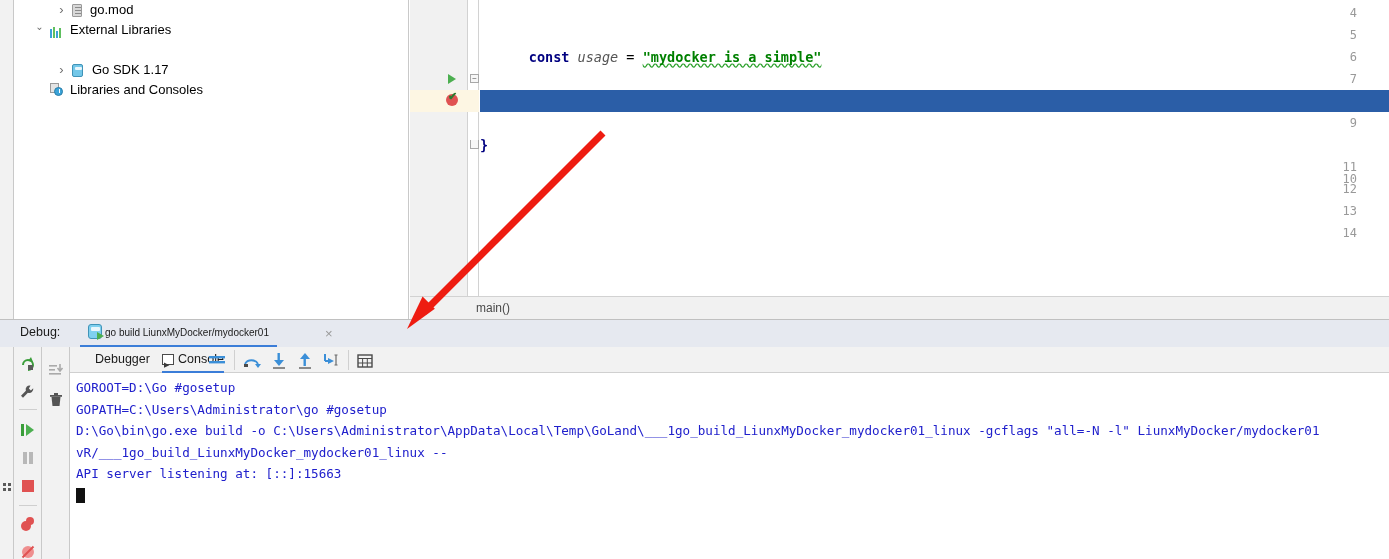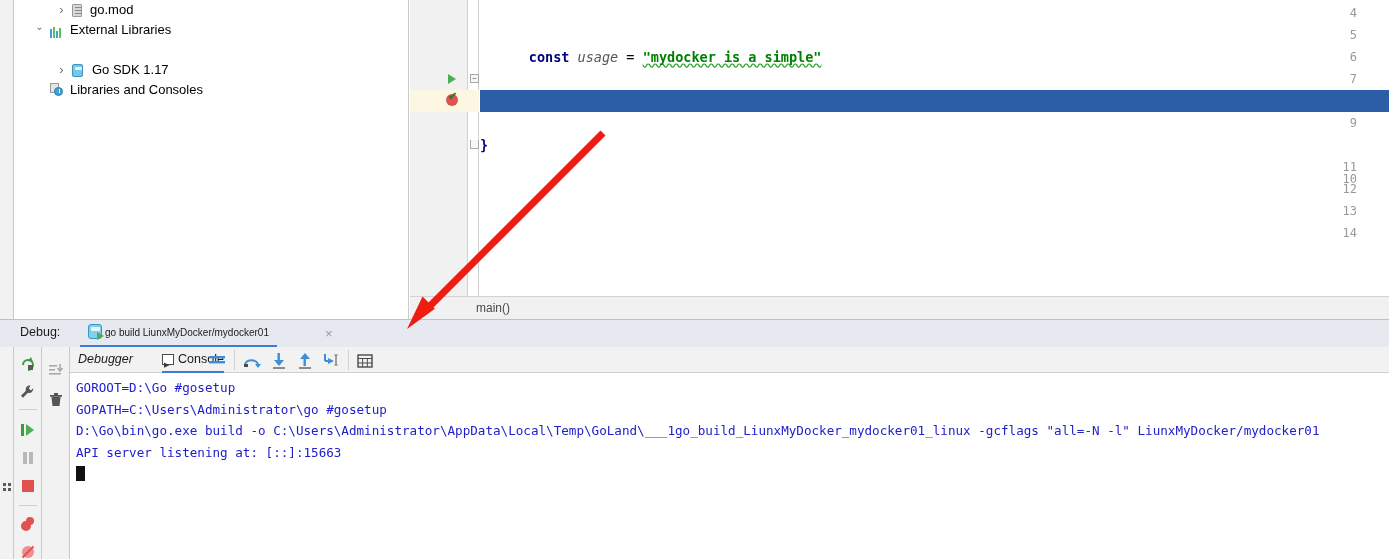--- a/index.html
+++ b/index.html
@@ -358,21 +358,21 @@
       <div class="tbtn" style="top:44px;">
         <svg width="18" height="18" viewBox="0 0 18 18">
           <rect x="3" y="4" width="12" height="1.8" fill="#555"></rect>
           <rect x="7" y="2" width="4" height="2" fill="#555"></rect>
           <path d="M4.5 6 h9 l-1 9 h-7 z" fill="#555"></path>
         </svg>
       </div>
     </div>
 
     <div class="console-tabs">
-      <div class="ctab" style="left:8px;font-style:italic;">
+      <div class="ctab" style="left:25px;">
         <span>Debugger</span>
       </div>
       <div class="ctab active" style="left:92px;">
         <span class="ic-console"></span><span>Console</span>
       </div>
 
       <div style="position:absolute;left:138px;top:5px;width:18px;height:18px;">
         <svg width="18" height="16" viewBox="0 0 18 16">
           <rect x="1" y="4" width="16" height="2.4" fill="#3b8fd8"></rect>
           <rect x="1" y="9" width="16" height="2.4" fill="#3b8fd8"></rect>
@@ -416,20 +416,21 @@
           <line x1="11.3" y1="6.5" x2="11.3" y2="15" stroke="#4a4a4a" stroke-width="1"></line>
           <line x1="2" y1="11" x2="16" y2="11" stroke="#4a4a4a" stroke-width="1"></line>
         </svg>
       </div>
     </div>
 
     <div class="console-out">
       <div class="cline">GOROOT=D:\Go #gosetup</div>
       <div class="cline">GOPATH=C:\Users\Administrator\go #gosetup</div>
       <div class="cline">D:\Go\bin\go.exe build -o C:\Users\Administrator\AppData\Local\Temp\GoLand\___1go_build_LiunxMyDocker_mydocker01_linux -gcflags "all=-N -l" LiunxMyDocker/mydocker01</div>
+      <div class="cline">vR/___1go_build_LiunxMyDocker_mydocker01_linux --</div>
       <div class="cline">API server listening at: [::]:15663</div>
       <div class="cline"><span class="caret"></span></div>
     </div>
   </div>
 
   <svg class="annotation">
     <g id="arrow-g">
       <line id="arrow-line" stroke="#ee1c11" stroke-width="7" stroke-linecap="butt" x1="603" y1="133" x2="423.97056274847716" y2="312.02943725152284"></line>
       <polygon id="arrow-head" fill="#ee1c11" points="407,329 422.55634918610406,296.4730880654188 434.86000717875,308.7767460580647"></polygon>
     </g>

